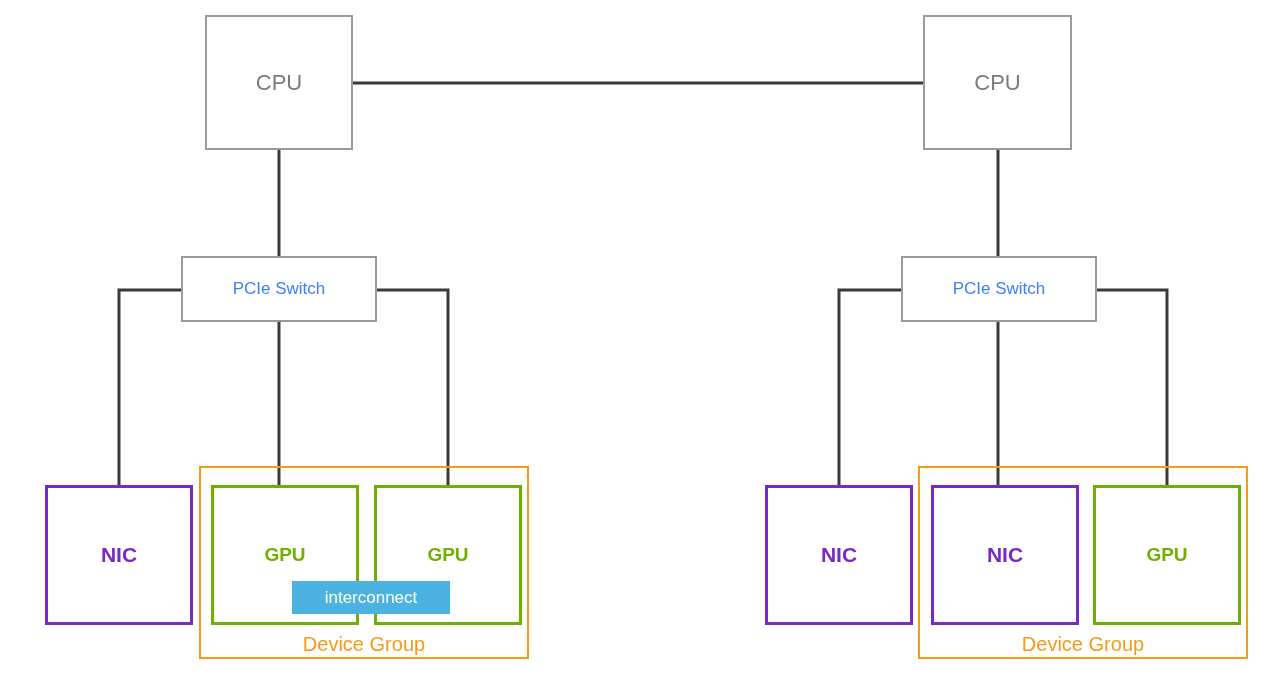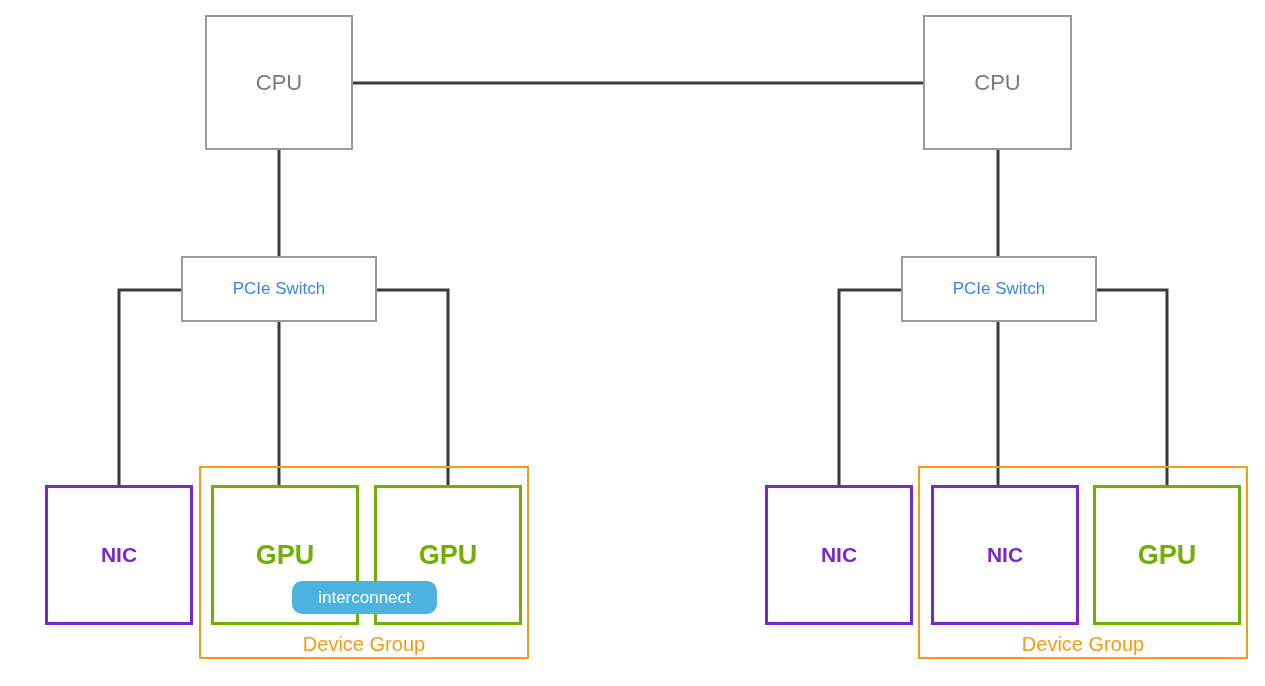--- a/index.html
+++ b/index.html
@@ -48,21 +48,21 @@
   }
   .node-nic {
     border: 3px solid #7928ca;
     color: #7928ca;
     font-size: 21px;
     font-weight: bold;
   }
   .node-gpu {
     border: 3px solid #6fb000;
     color: #6fb000;
-    font-size: 27px;
+    font-size: 19px;
     font-weight: bold;
   }
   .group-box {
     position: absolute;
     box-sizing: border-box;
     border: 2px solid #f59b18;
     background: transparent;
   }
   .group-label {
     position: absolute;
@@ -124,15 +124,15 @@
   <div class="node node-switch" style="left:901px; top:256px; width:196px; height:66px;">PCIe Switch</div>
 
   <div class="node node-nic" style="left:45px; top:485px; width:148px; height:140px;">NIC</div>
   <div class="node node-gpu" style="left:211px; top:485px; width:148px; height:140px;">GPU</div>
   <div class="node node-gpu" style="left:374px; top:485px; width:148px; height:140px;">GPU</div>
 
   <div class="node node-nic" style="left:765px; top:485px; width:148px; height:140px;">NIC</div>
   <div class="node node-nic" style="left:931px; top:485px; width:148px; height:140px;">NIC</div>
   <div class="node node-gpu" style="left:1093px; top:485px; width:148px; height:140px;">GPU</div>
 
-  <div class="interconnect" style="left:292px; top:581px; width:145px; height:33px;border-radius:10px;">interconnect</div>
+  <div class="interconnect" style="left:292px; top:581px; width:158px; height:33px;">interconnect</div>
 
 </div>
 
 </body></html>

